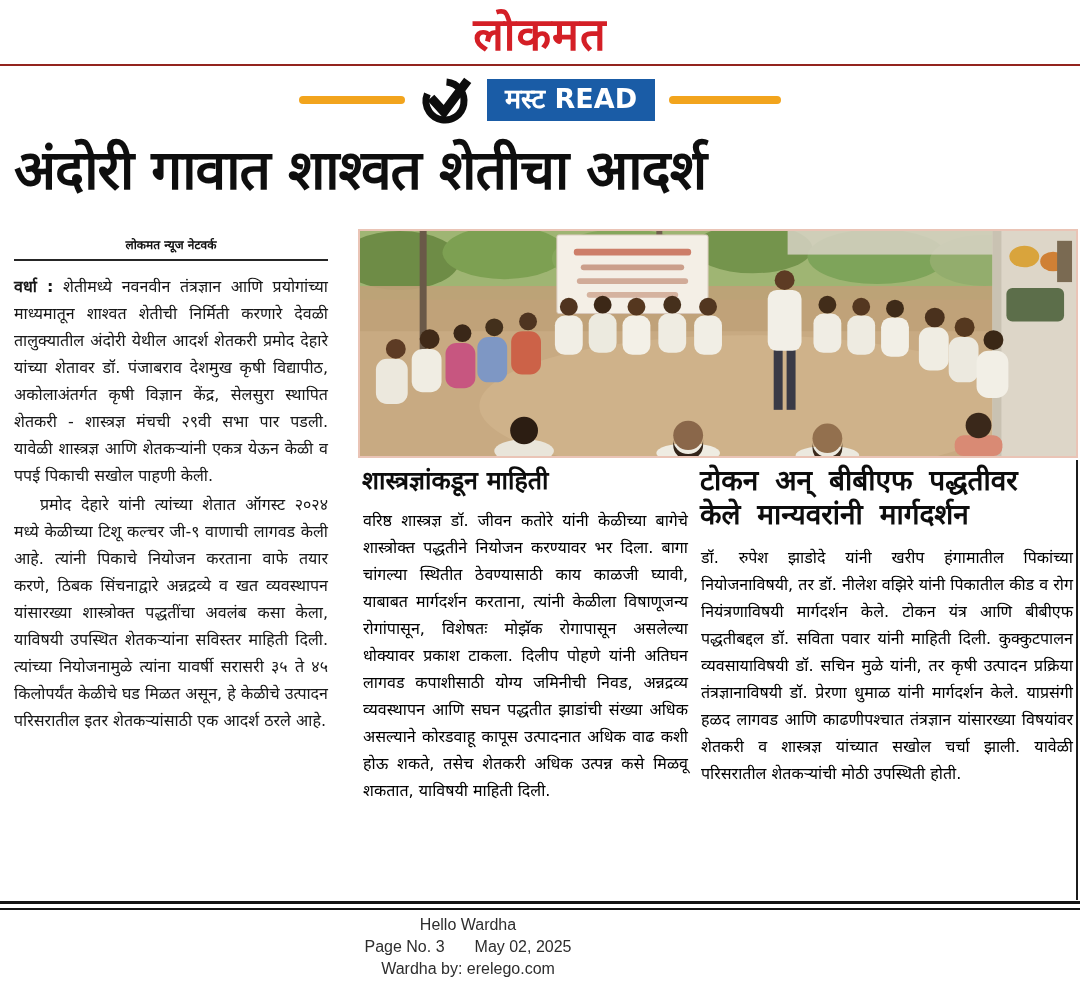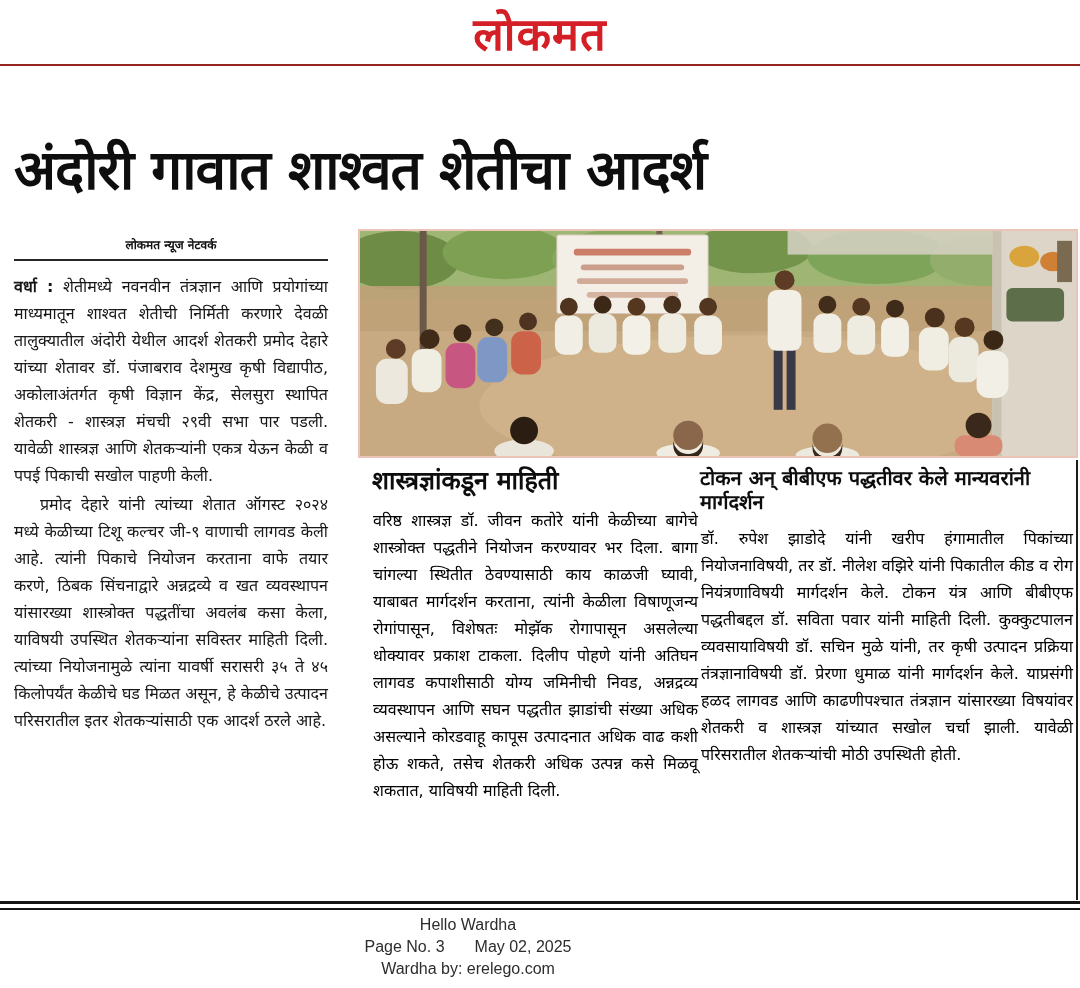--- a/index.html
+++ b/index.html
@@ -28,41 +28,52 @@
   .byline{text-align:center;font-weight:bold;font-size:12px;color:#111;margin:0 0 6px 0;}
   .byline-rule{border-top:2px solid #262626;margin:6px 0 12px 0;}
   .body-text{font-size:16px;line-height:27px;text-align:justify;color:#171717;margin:0 0 2px 0;}
   .body-text.indent{text-indent:26px;}
   .dateline{font-weight:bold;}
   
   .photo{position:absolute;top:229px;left:358px;width:720px;height:229px;
     border:2px solid #eac4b6;box-sizing:border-box;background:#c8aa82;}
   .photo svg{display:block;width:100%;height:100%;}
   
-  .mid-col{position:absolute;top:466px;left:372px;width:327px;}
+  .mid-col{position:absolute;top:466px;left:362px;width:327px;}
   .right-col{position:absolute;top:466px;left:700px;width:374px;}
   .sec-heading{font-size:25px;font-weight:bold;color:#0d0d0d;line-height:1.22;margin:0 0 10px 0;}
-  .right-col .sec-heading{font-size:20px;}
+  .right-col .sec-heading{font-size:28px;font-family:Liberation Mono, monospace;}
   .sec-body{font-size:16px;line-height:27px;text-align:justify;color:#000000;margin:1px;}
   .v-rule{position:absolute;top:460px;left:1076px;height:440px;border-left:2px solid #1c1c1c;}
   
   .bottom-rule{position:absolute;top:901px;left:0;width:1080px;height:4px;
     border-top:3px solid #141414;border-bottom:2px solid #141414;box-sizing:content-box;}
   .footer{position:absolute;top:914px;left:0;width:936px;text-align:center;
     font-family:"Liberation Sans",sans-serif;color:#2d2d2d;font-size:16px;line-height:22px;}
   .footer .gap{display:inline-block;width:30px;}
 </style>
 </head>
 <body>
 
 <div id="canvas">
 
   <div class="masthead">लोकमत</div>
   <div class="mast-rule"></div>
 
+  <div class="badge-row">
+    <span class="orange-seg seg-l"></span>
+    <span class="check-wrap">
+      <svg viewBox="0 0 54 54" width="54" height="54">
+        <circle cx="26" cy="28" r="19" fill="#ffffff" stroke="#0d0d0d" stroke-width="7" stroke-dasharray="96 24" stroke-dashoffset="18" transform="rotate(-35 26 28)"></circle>
+        <path d="M15 28 L25 39 L46 11" fill="none" stroke="#0d0d0d" stroke-width="9" stroke-linecap="square" stroke-linejoin="miter"></path>
+      </svg>
+    </span>
+    <span class="badge-box">मस्ट READ</span>
+    <span class="orange-seg seg-r"></span>
+  </div>
 
   <div class="headline">अंदोरी गावात शाश्वत शेतीचा आदर्श</div>
 
   <div class="left-col">
     <p class="byline">लोकमत न्यूज नेटवर्क</p>
     <div class="byline-rule"></div>
     <p class="body-text"><b class="dateline">वर्धा :</b> <span>शेतीमध्ये नवनवीन तंत्रज्ञान आणि प्रयोगांच्या माध्यमातून शाश्वत शेतीची निर्मिती करणारे देवळी तालुक्यातील अंदोरी येथील आदर्श शेतकरी प्रमोद देहारे यांच्या शेतावर डॉ. पंजाबराव देशमुख कृषी विद्यापीठ, अकोलाअंतर्गत कृषी विज्ञान केंद्र, सेलसुरा स्थापित शेतकरी - शास्त्रज्ञ मंचची २९वी सभा पार पडली. यावेळी शास्त्रज्ञ आणि शेतकऱ्यांनी एकत्र येऊन केळी व पपई पिकाची सखोल पाहणी केली.</span></p>
     <p class="body-text indent">प्रमोद देहारे यांनी त्यांच्या शेतात ऑगस्ट २०२४ मध्ये केळीच्या टिशू कल्चर जी-९ वाणाची लागवड केली आहे. त्यांनी पिकाचे नियोजन करताना वाफे तयार करणे, ठिबक सिंचनाद्वारे अन्नद्रव्ये व खत व्यवस्थापन यांसारख्या शास्त्रोक्त पद्धतींचा अवलंब कसा केला, याविषयी उपस्थित शेतकऱ्यांना सविस्तर माहिती दिली. त्यांच्या नियोजनामुळे त्यांना यावर्षी सरासरी ३५ ते ४५ किलोपर्यंत केळीचे घड मिळत असून, हे केळीचे उत्पादन परिसरातील इतर शेतकऱ्यांसाठी एक आदर्श ठरले आहे.</p>
   </div>
 

